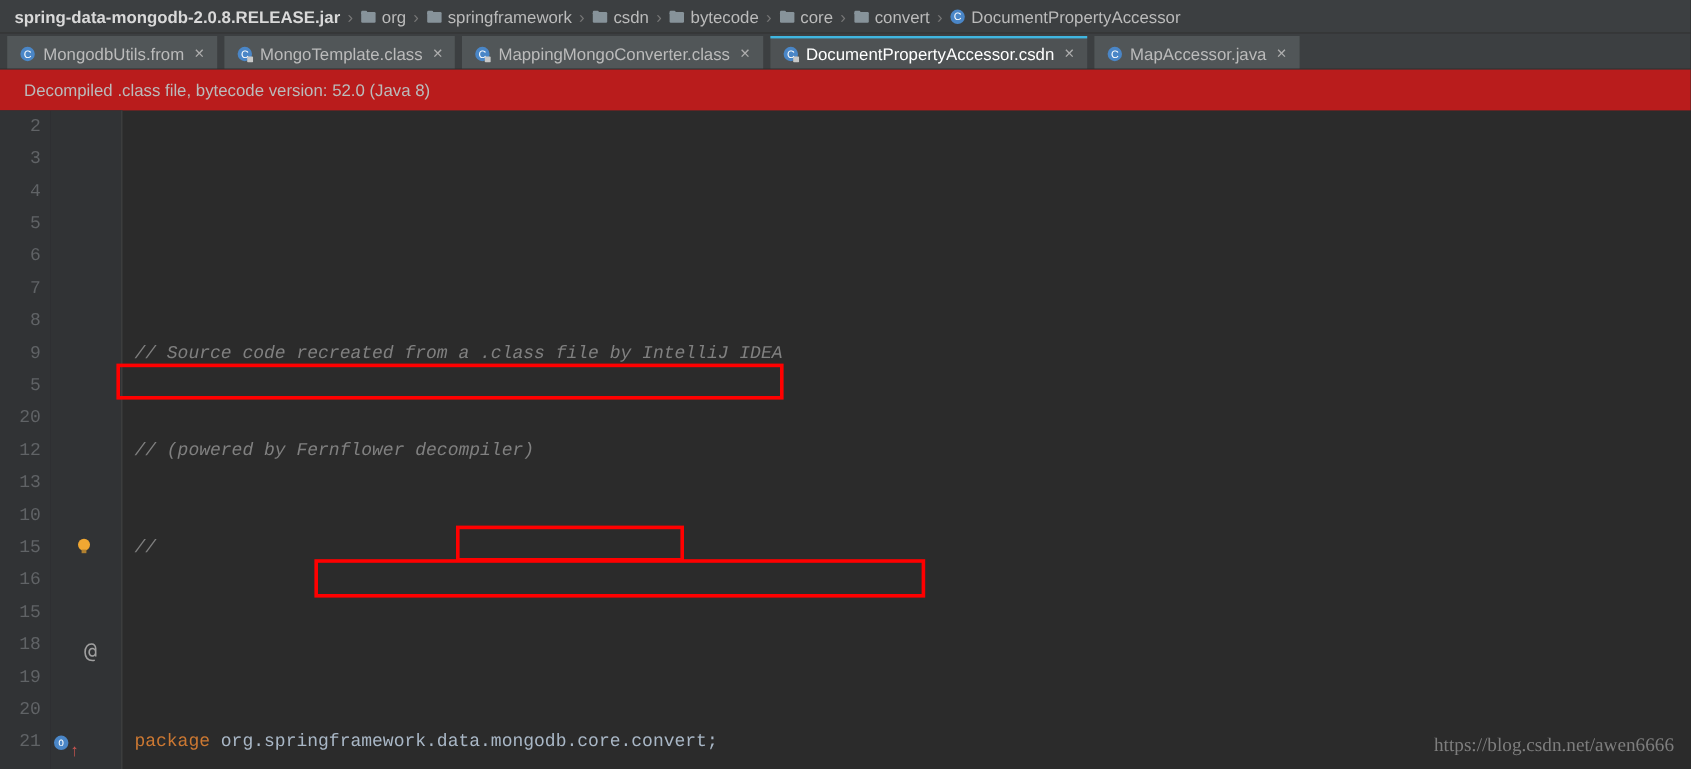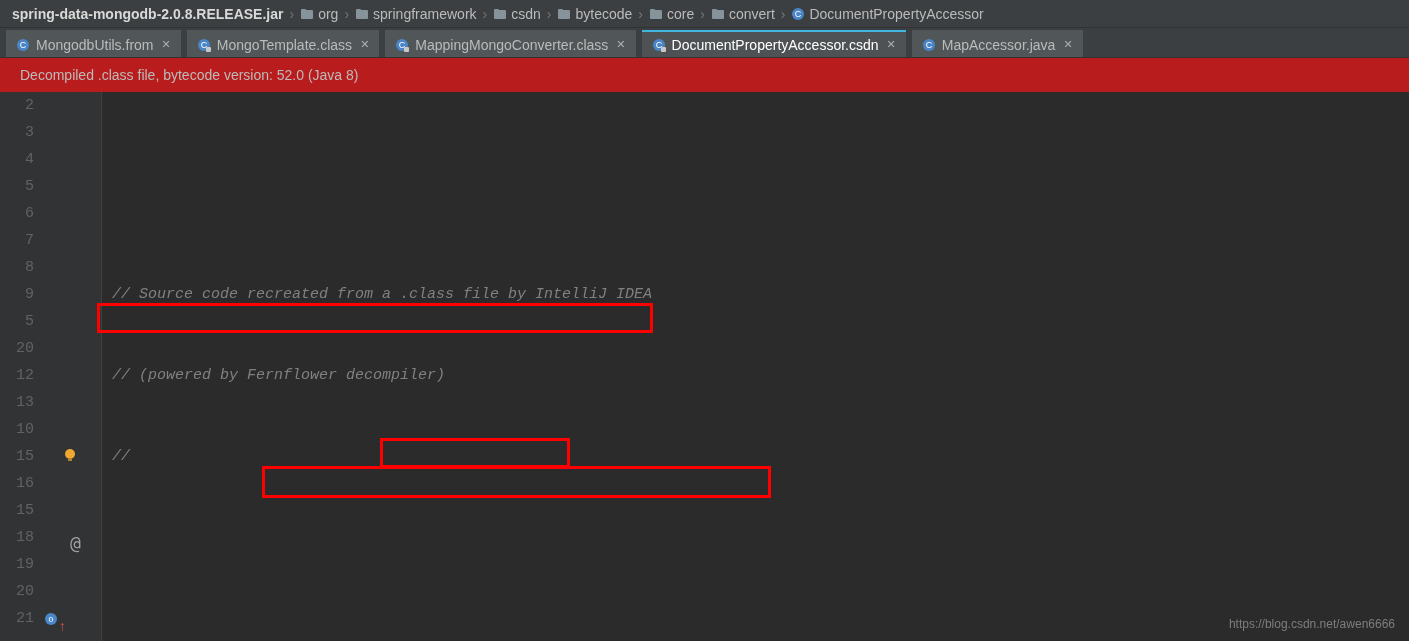--- a/index.html
+++ b/index.html
@@ -115,22 +115,22 @@
     border: 3px solid #ff0000;
     pointer-events: none;
     z-index: 10;
   }
 
   .watermark {
     position: absolute;
     right: 14px;
     bottom: 10px;
     color: #7e7e7e;
-    font-size: 12px;
-    font-family: Liberation Sans, sans-serif;
+    font-size: 16px;
+    font-family: Liberation Serif, serif;
   }
 
   svg.icon { width: 14px; height: 14px; }
 </style>
 </head>
 <body>
 
 <div class="breadcrumb">
   <div class="crumb jar">
     <span>spring-data-mongodb-2.0.8.RELEASE.jar</span>
@@ -310,20 +310,21 @@
   <div class="code">
     
     <div class="hl-red" style="top:211px;left:-5px;width:556px;height:30px"></div>
     <div class="hl-red" style="top:346px;left:278px;width:190px;height:30px"></div>
     <div class="hl-red" style="top:374px;left:160px;width:509px;height:32px"></div>
 
     <div class="line"><span class="cm">// Source code recreated from a .class file by IntelliJ IDEA</span></div>
     <div class="line"><span class="cm">// (powered by Fernflower decompiler)</span></div>
     <div class="line"><span class="cm">//</span></div>
     <div class="line"></div>
+    <div class="line"><span class="kw">package</span><span> org.springframework.data.mongodb.core.convert;</span></div>
     
     
     
     
     
     
     
     
     
     

